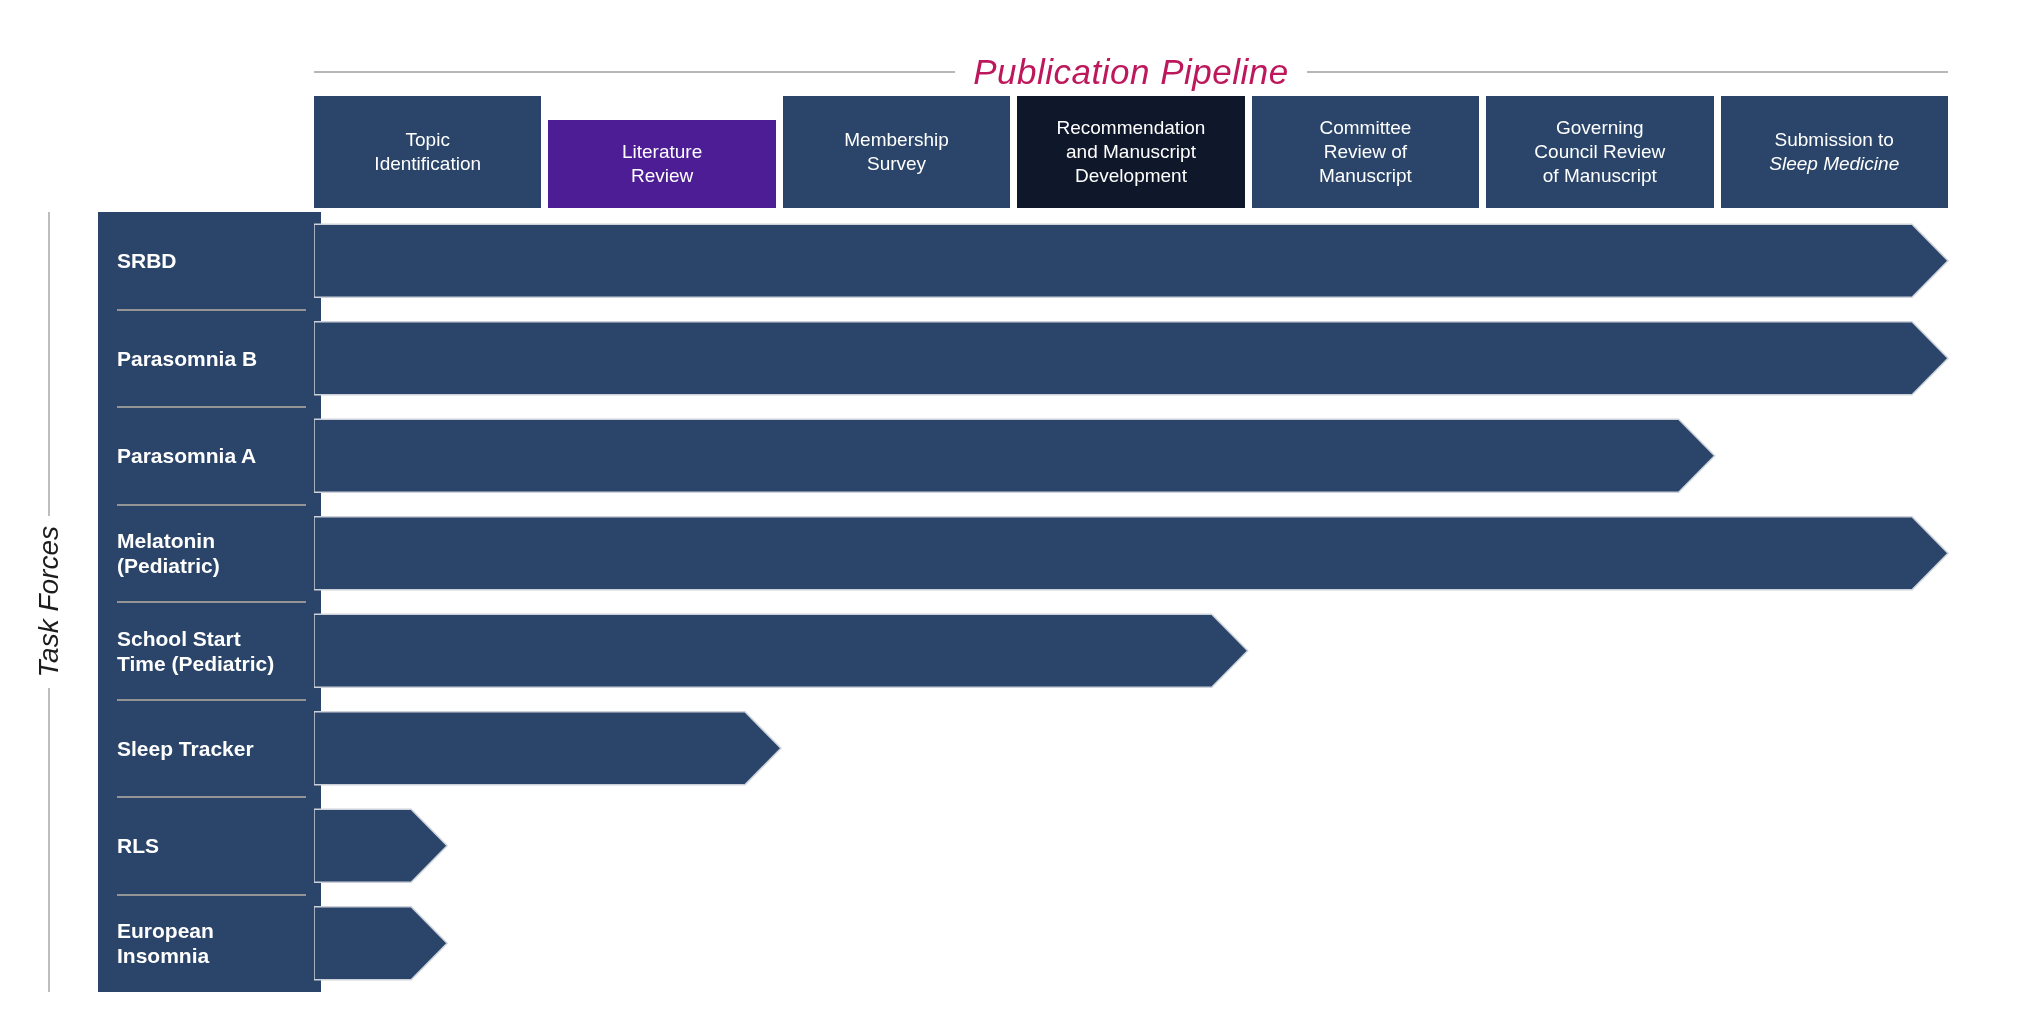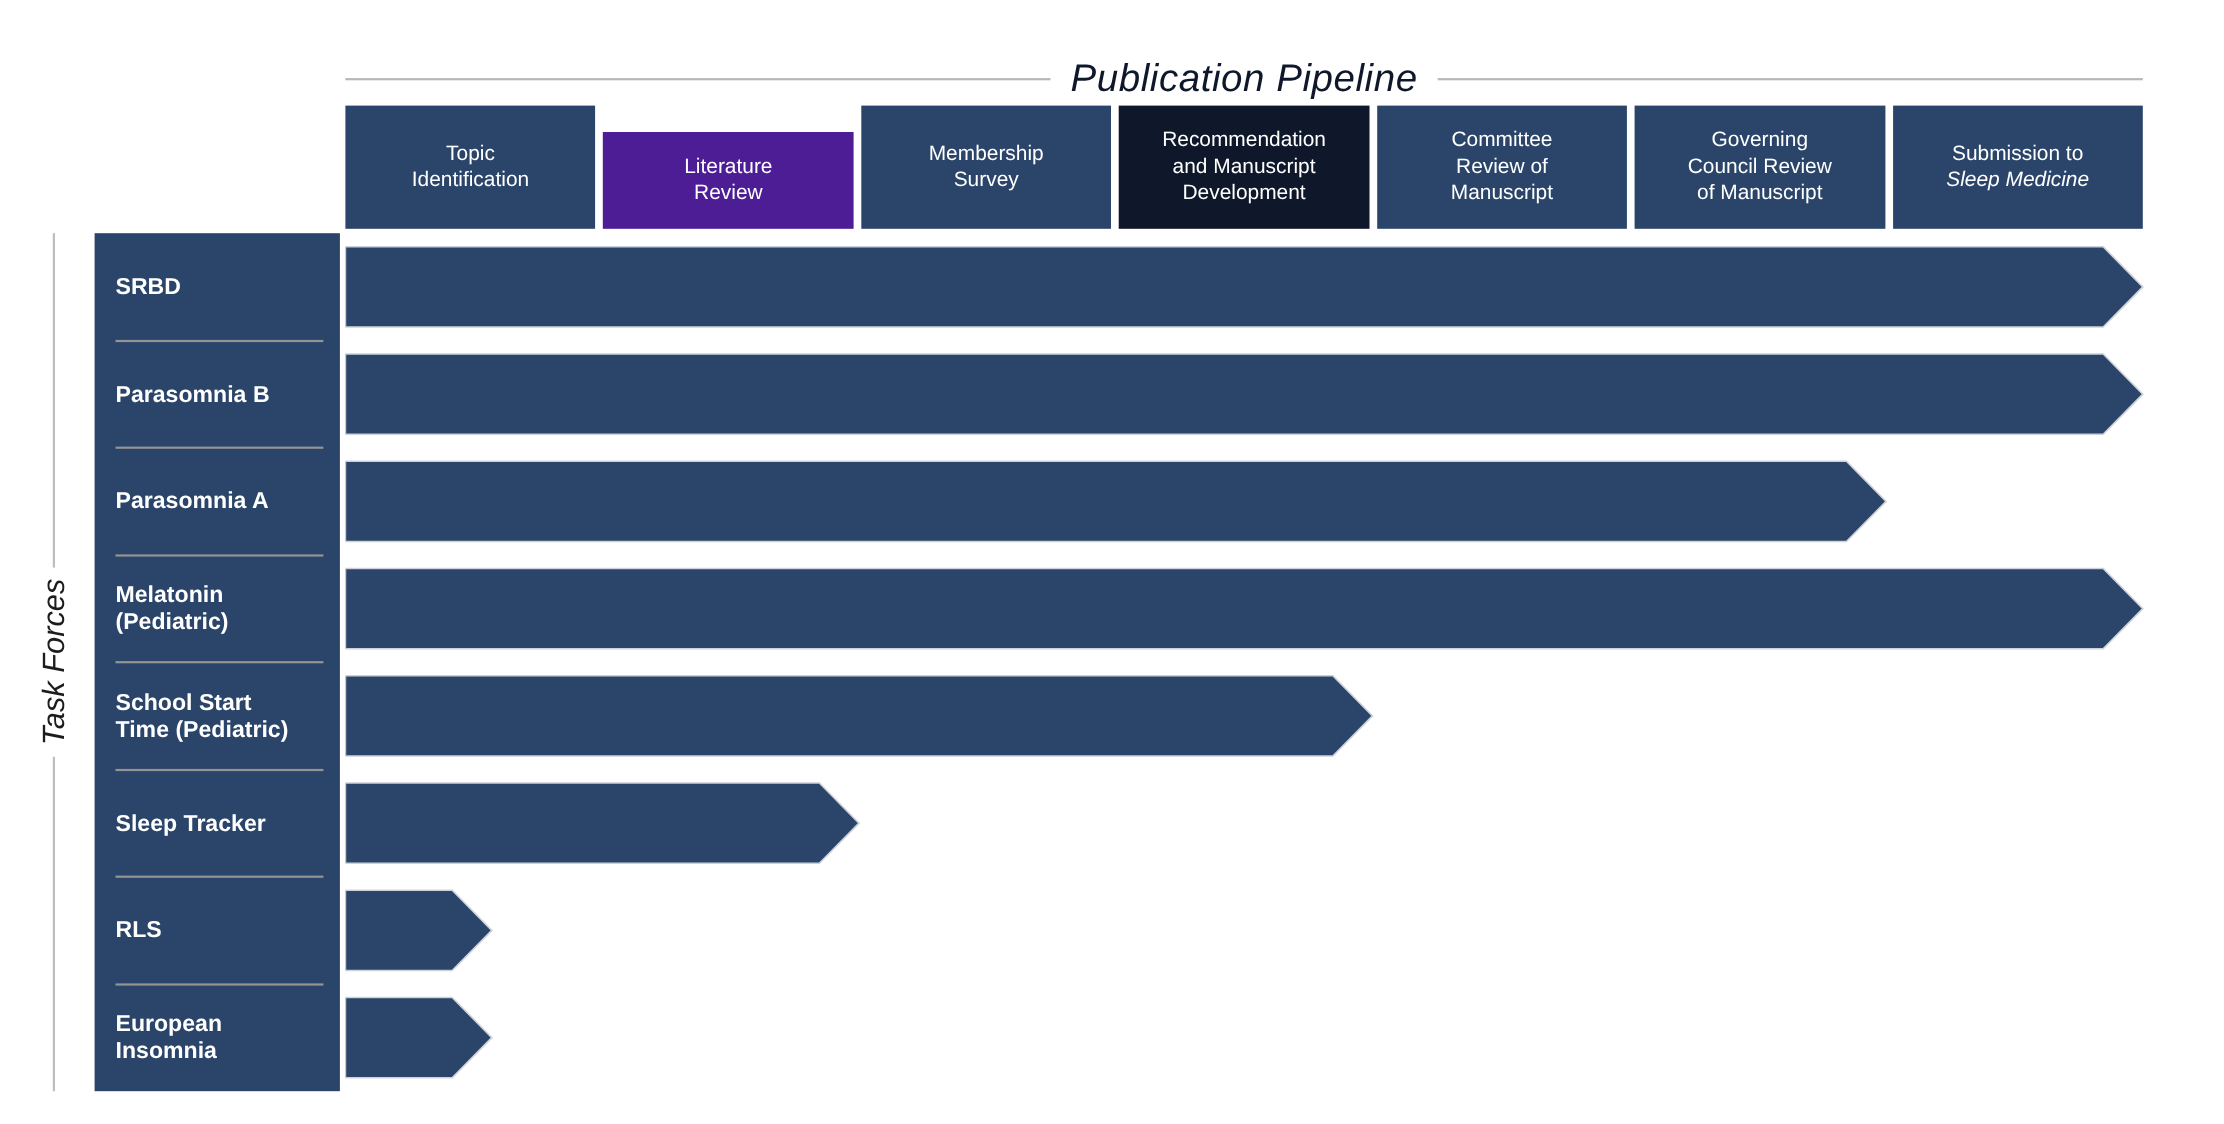--- a/index.html
+++ b/index.html
@@ -96,21 +96,21 @@
   
   #bars { position: absolute; left: 314px; top: 212px; }
 </style>
 </head>
 <body>
 
 <div class="canvas">
 
   <div class="title-row">
     <div class="rule" style="background: rgb(183, 183, 183);"></div>
-    <span class="chart-title" style="color: #0f172a;">Publication Pipeline</span>
+    <span class="chart-title" style="color: #be185d;">Publication Pipeline</span>
     <div class="rule" style="background: rgb(183, 183, 183);"></div>
   </div>
 
   <div class="stages">
       <div class="stage" style="background: rgb(42, 69, 105);">
         <div>Topic</div>
         <div>Identification</div>
       </div>
       <div class="stage" style="background: #4c1d95; margin-top: 24px;">
         <div>Literature</div>
@@ -140,21 +140,21 @@
         <div class="it">Sleep Medicine</div>
       </div>
     </div>
 
   <div class="axis">
     <div class="axis-line"></div>
     <span class="axis-label" style="color: rgb(28, 28, 28);">Task Forces</span>
     <div class="axis-line"></div>
   </div>
 
-  <div class="sidebar" style="background: rgb(42, 69, 105);">
+  <div class="sidebar" style="background: rgb(42, 69, 105); margin-left: 12px;">
       <div class="tf-row">
         <div>SRBD</div>
         <div class="tf-sep" style="background: rgb(148, 148, 148);"></div>
       </div>
       <div class="tf-row">
         <div>Parasomnia B</div>
         <div class="tf-sep" style="background: rgb(148, 148, 148);"></div>
       </div>
       <div class="tf-row">
         <div>Parasomnia A</div>

